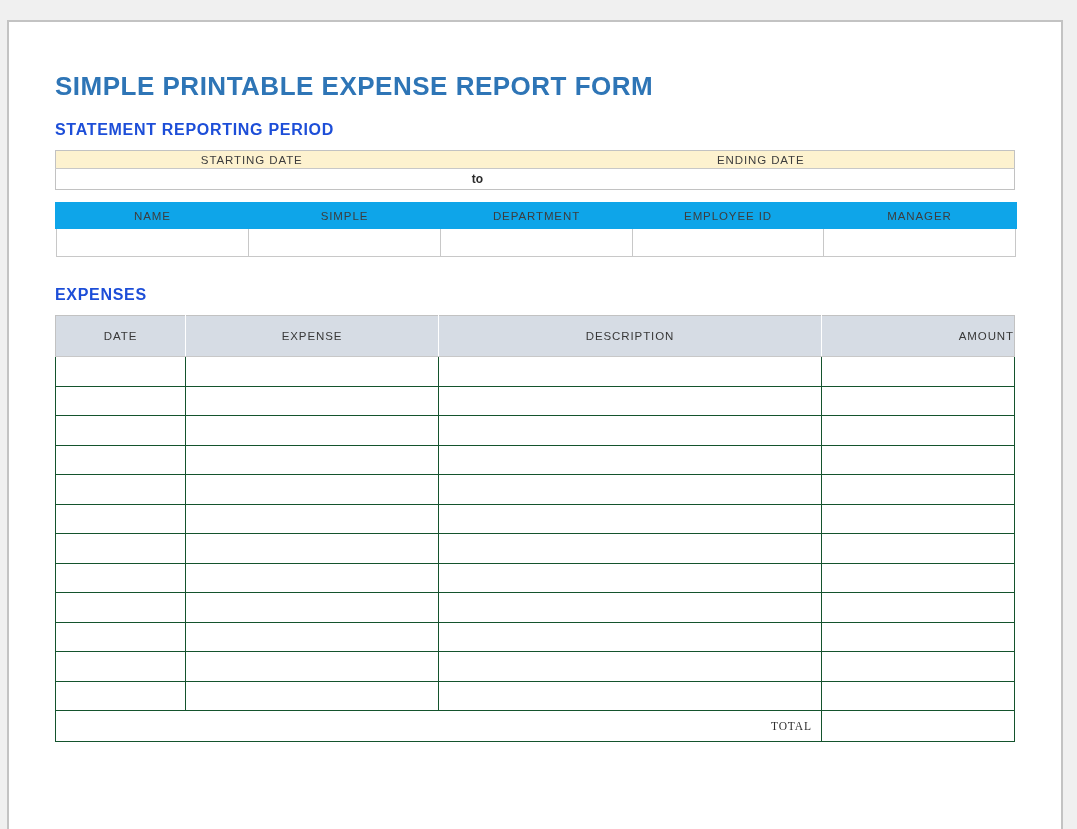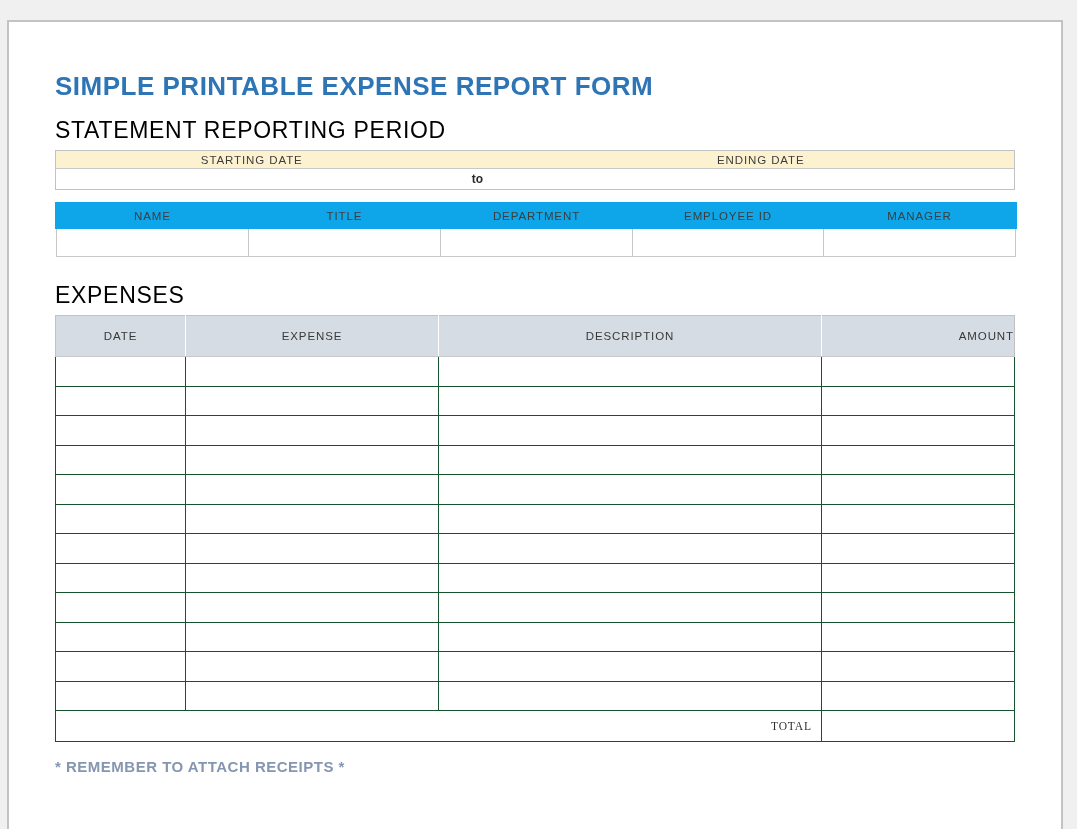--- a/index.html
+++ b/index.html
@@ -23,24 +23,24 @@
   }
   .doc-title {
     margin:0 0 20px 0;
     font-size:26px; line-height:28px;
     font-weight:bold;
     letter-spacing:0.5px;
     color:#2e75b6;
   }
   .section-heading {
     margin:0 0 10px 0;
-    font-size:23px; line-height:20px;
-    font-weight:normal;
+    font-size:16px; line-height:20px;
+    font-weight:bold;
     letter-spacing:0.7px;
-    color:#000000;
+    color:#1d4ed8;
   }
   .section-heading.expenses { margin-top:28px; }
   table {
     border-collapse:collapse;
     table-layout:fixed;
     width:959px;
   }
   th, td { padding:0; box-sizing:border-box; }
   th {
     font-weight:normal;
@@ -142,21 +142,21 @@
       <colgroup>
         <col style="width:192px">
           <col style="width:192px">
           <col style="width:192px">
           <col style="width:191px">
           <col style="width:192px">
       </colgroup>
       <tbody>
           <tr>
         <th>NAME</th>
-        <th>TITLE</th>
+        <th>SIMPLE</th>
         <th>DEPARTMENT</th>
         <th>EMPLOYEE ID</th>
         <th>MANAGER</th>
       </tr>
       <tr>
         <td></td>
         <td></td>
         <td></td>
         <td></td>
         <td></td>
@@ -256,16 +256,15 @@
           </tr>
         </tbody>
       <tfoot>
         <tr>
           <td class="total-label-cell" colspan="3">TOTAL</td>
           <td class="total-value-cell"></td>
         </tr>
       </tfoot>
     </table>
 
-    <div class="footer-note">* REMEMBER TO ATTACH RECEIPTS *</div>
 
   </div>
 </div>
 
 </body></html>

